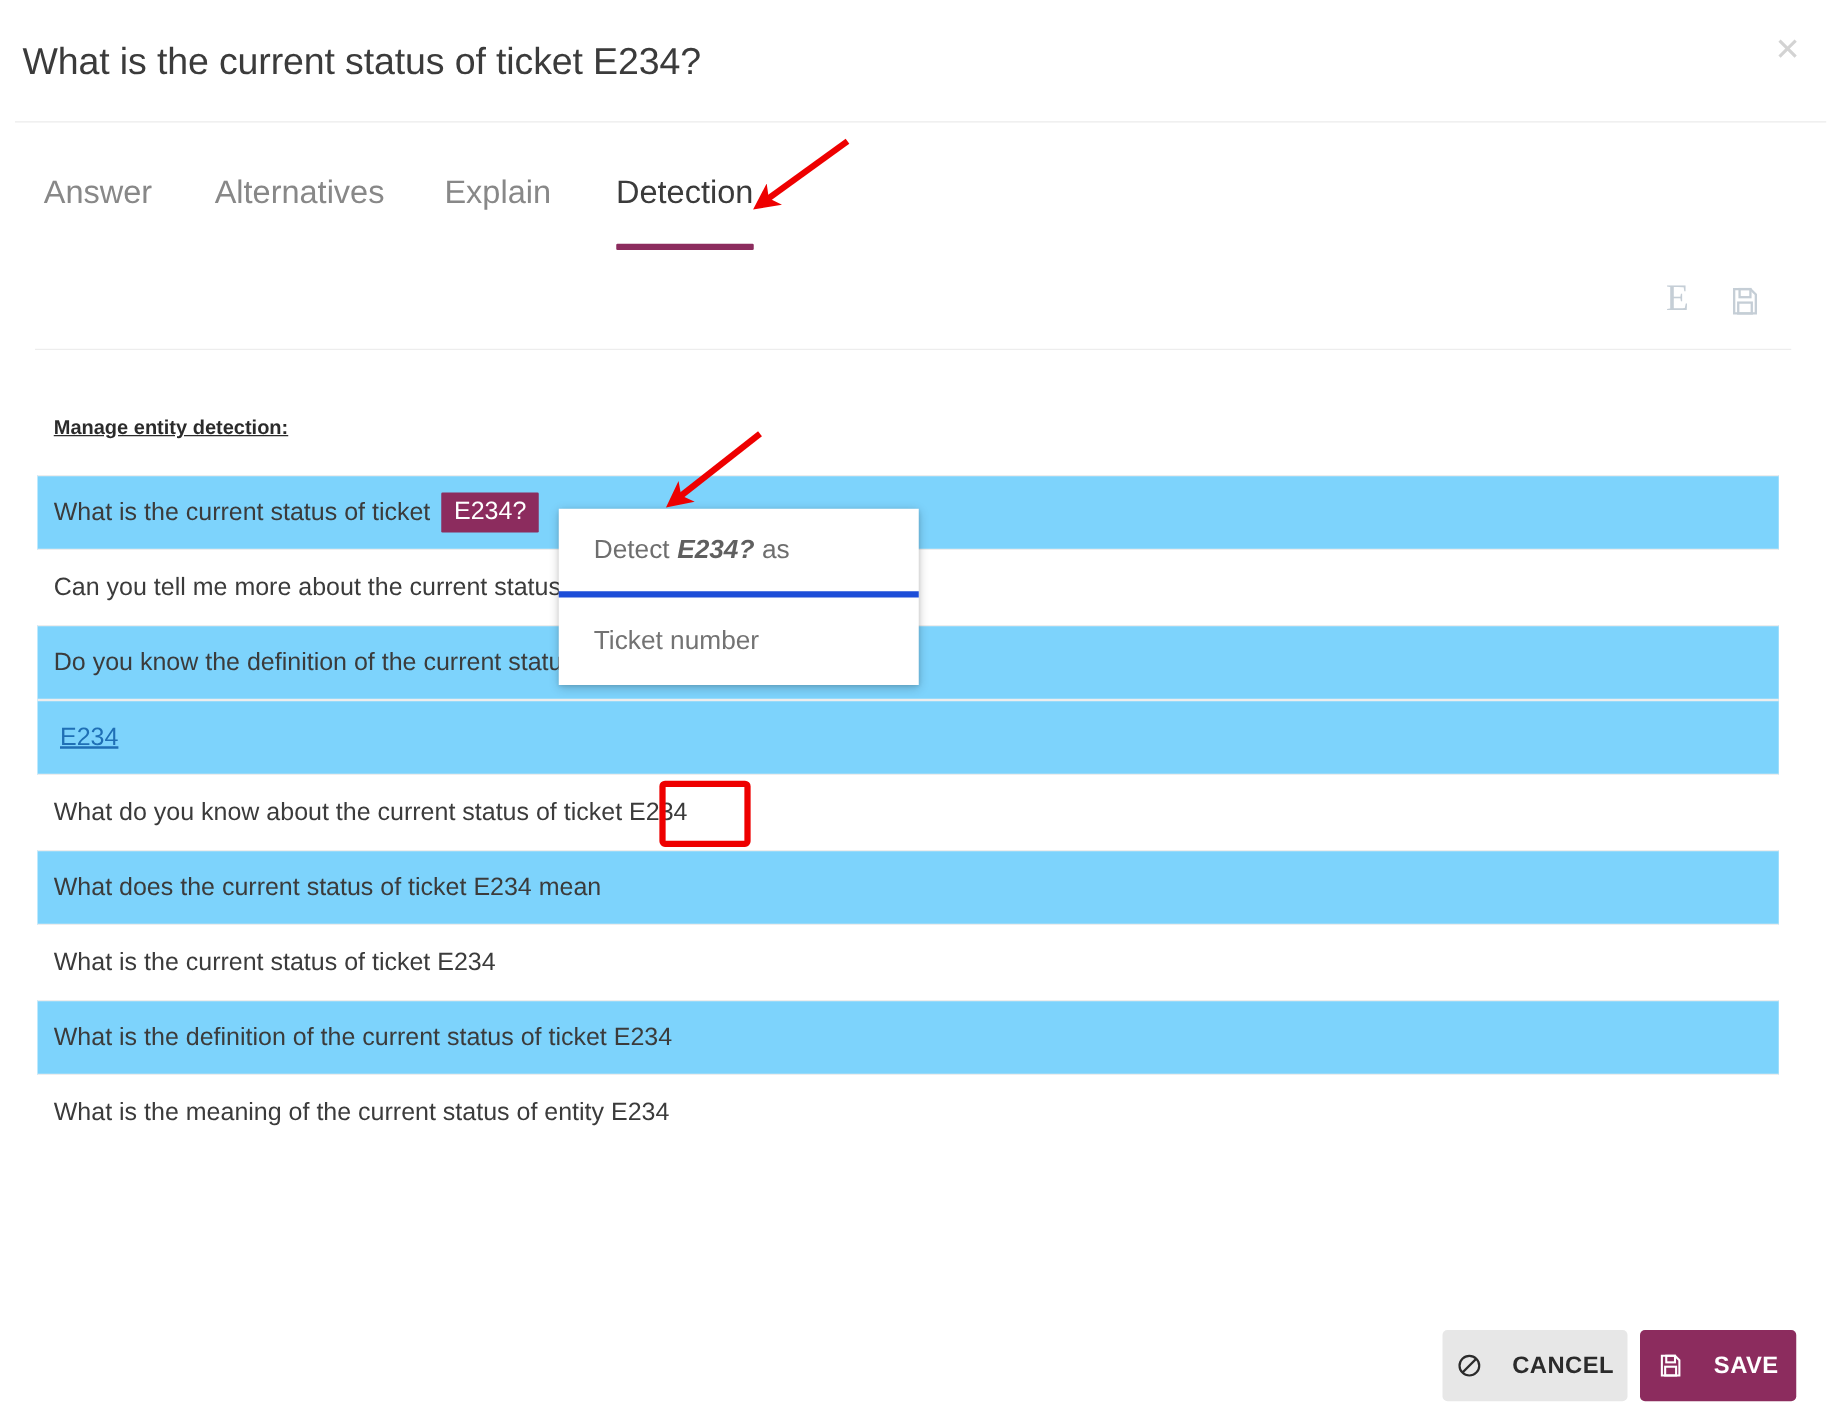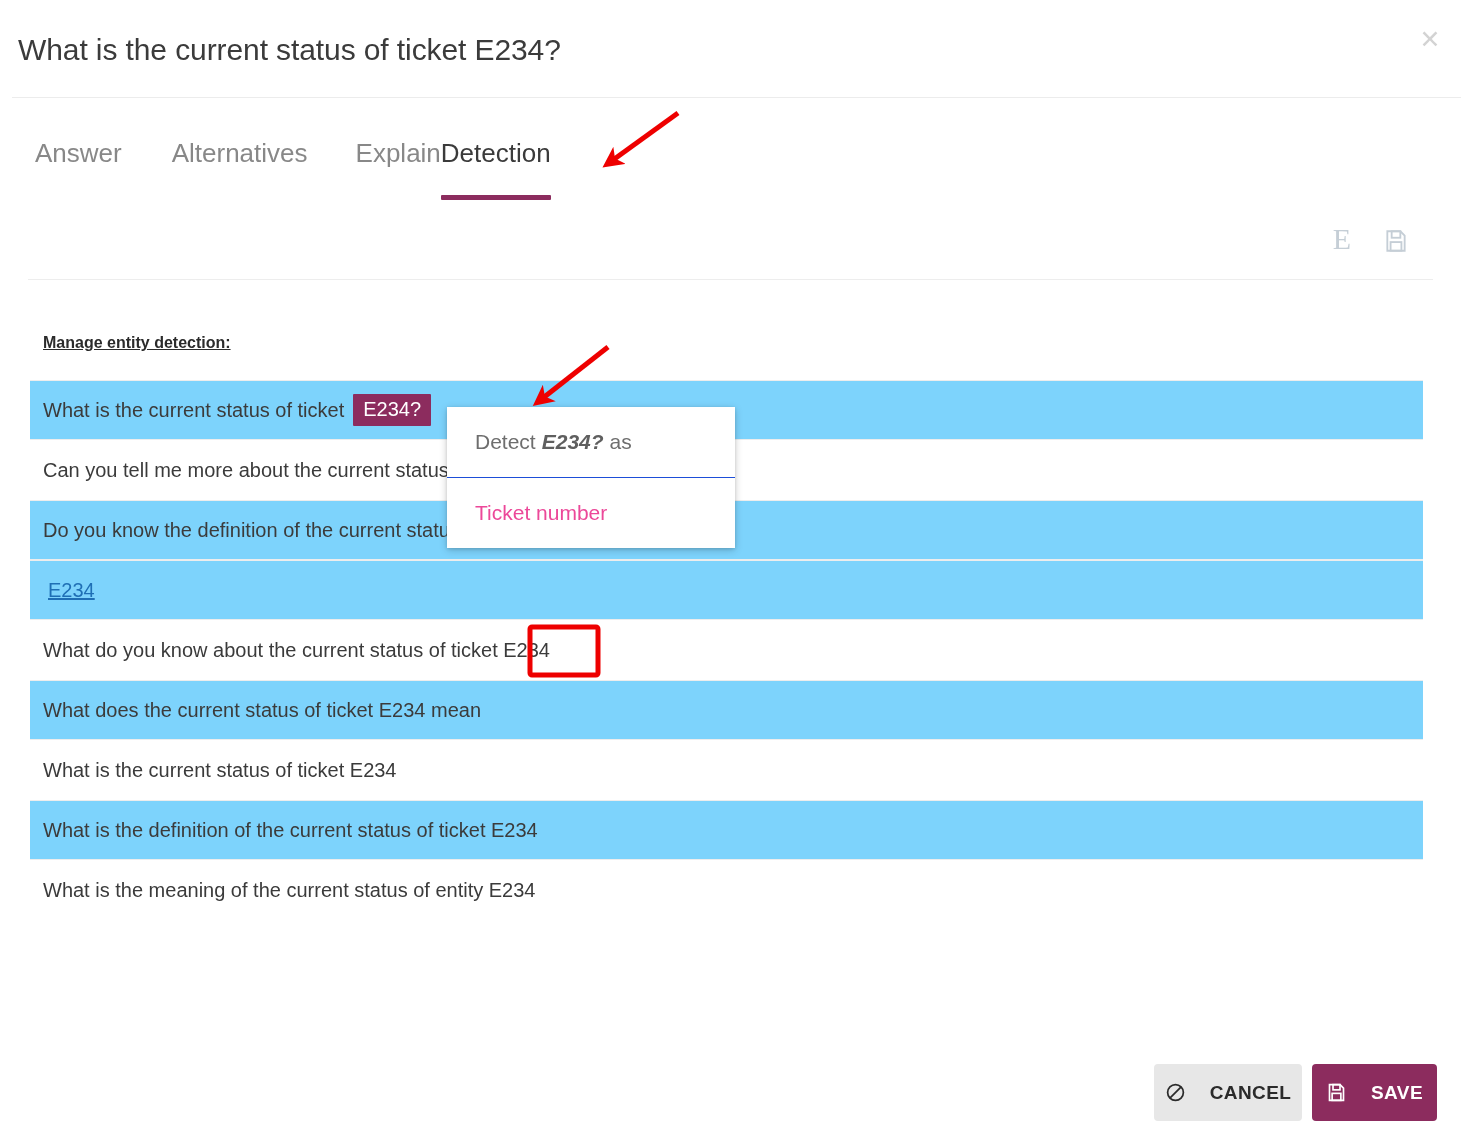--- a/index.html
+++ b/index.html
@@ -156,37 +156,37 @@
   }
   #detect-popup-header {
     position: absolute;
     left: 0; top: 0;
     width: 100%; height: 71px;
     display: flex; align-items: center;
     padding-left: 28px;
     font-size: 21px;
     color: #6e6e6e;
     font-family: "Liberation Sans", sans-serif;
-    border-bottom: 1px solid #1d4ed8;
+    border-bottom: 5px solid #1d4ed8;
     white-space: nowrap;
   }
   #detect-popup-header .ent {
     font-weight: bold;
     font-style: italic;
     color: #5f5f5f;
     margin: 0 6px;
   }
   #detect-popup-option {
     position: absolute;
     left: 0; top: 71px;
     width: 100%; height: 70px;
     display: flex; align-items: center;
     padding-left: 28px;
     font-size: 21px;
-    color: #ec4899;
+    color: #737373;
     cursor: pointer;
     white-space: nowrap;
   }
   .btn {
     position: absolute;
     height: 57px;
     display: flex;
     align-items: center;
     justify-content: center;
     gap: 24px;
@@ -234,21 +234,21 @@
   <div id="tabs">
     <div class="tab" style="margin-left:35px;">
       <span>Answer</span>
     </div>
     <div class="tab" style="margin-left:50px;">
       <span>Alternatives</span>
     </div>
     <div class="tab" style="margin-left:48px;">
       <span>Explain</span>
     </div>
-    <div class="tab active" style="">
+    <div class="tab active" style="margin-left:52px;">
       <span>Detection</span>
       <span class="tab-underline"></span>
     </div>
   </div>
 
   <div>
     <div class="tool-icon" id="entity-icon">
       <span>E</span>
     </div>
     <div class="tool-icon" id="save-icon-toolbar">

